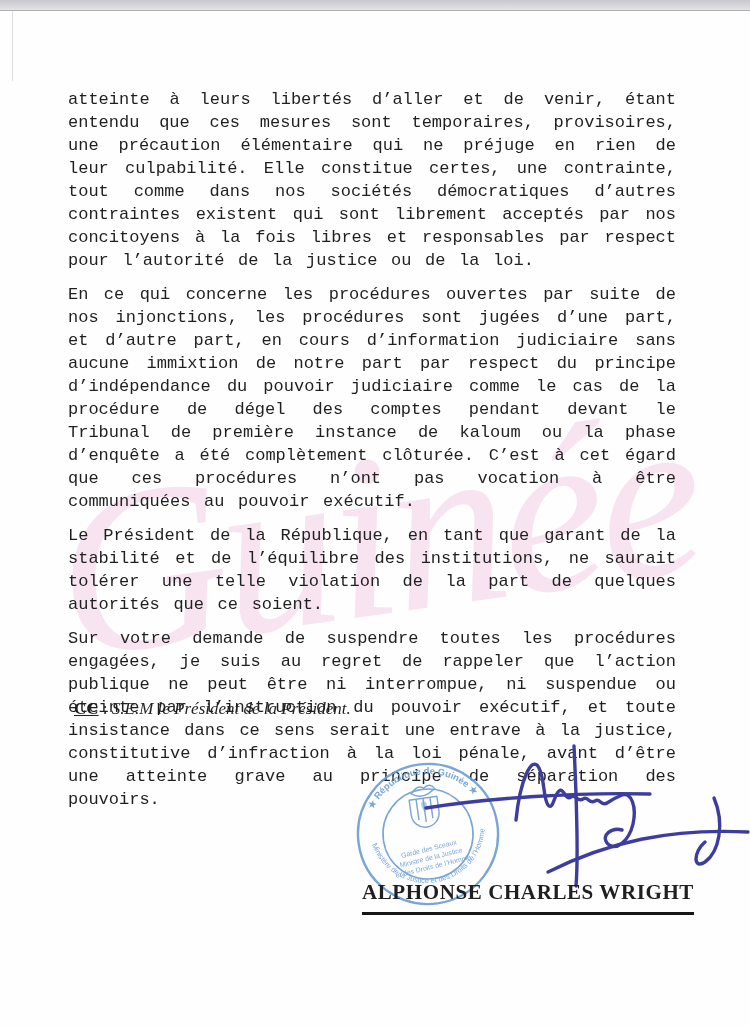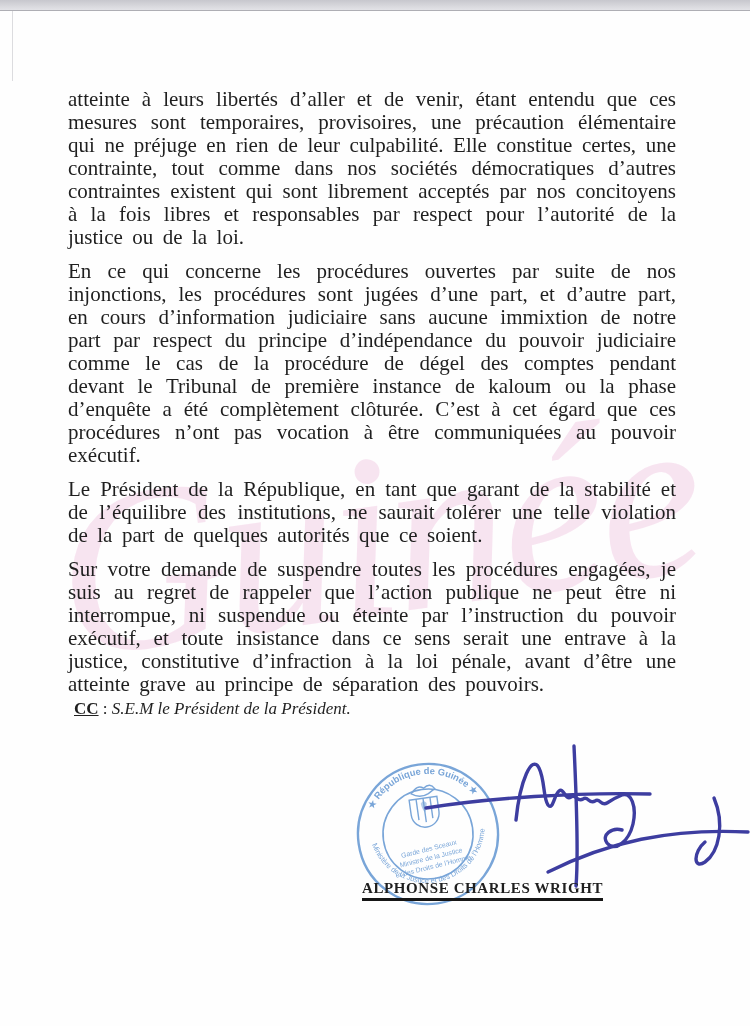--- a/index.html
+++ b/index.html
@@ -30,24 +30,25 @@
     white-space:nowrap;
     z-index:0;
     pointer-events:none;
     letter-spacing:-6px;
   }
   .content{
     position:absolute;left:68px;top:88px;width:624px;z-index:1;
   }
   .content p{
     margin:0 16px 11px 0;
-    font-size:21px;
+    font-size:17px;
     line-height:23px;
     text-align:justify;
     word-spacing:0.2em;
+    font-family:Liberation Mono, monospace;
   }
   .cc-line{
     position:absolute;left:68px;top:699px;z-index:1;
     font-size:17px;
   }
   .cc-label{font-weight:bold;text-decoration:underline;margin-left:6px;}
   .cc-text{font-style:italic;}
   .date-line{
     position:absolute;left:402px;top:726px;z-index:1;
     font-size:18.5px;
@@ -63,24 +64,24 @@
   .signature{
     position:absolute;left:398px;top:740px;width:352px;height:150px;z-index:3;
   }
   .signature path{
     stroke:var(--sig-ink,#3d3da0);
     stroke-width:3.4;fill:none;
     stroke-linecap:round;stroke-linejoin:round;
   }
   .signatory{
     position:absolute;left:362px;top:880px;z-index:4;
-    font-size:15px;font-weight:bold;
+    font-size:21px;font-weight:bold;
     letter-spacing:.6px;
     border-bottom:3px solid #161616;
-    padding-bottom:1px;
+    padding-bottom:7px;
     white-space:nowrap;
   }
 </style>
 </head>
 <body>
 
 <div class="page">
 
   <div class="scan-top-band"></div>
   <div class="scan-left-line"></div>

